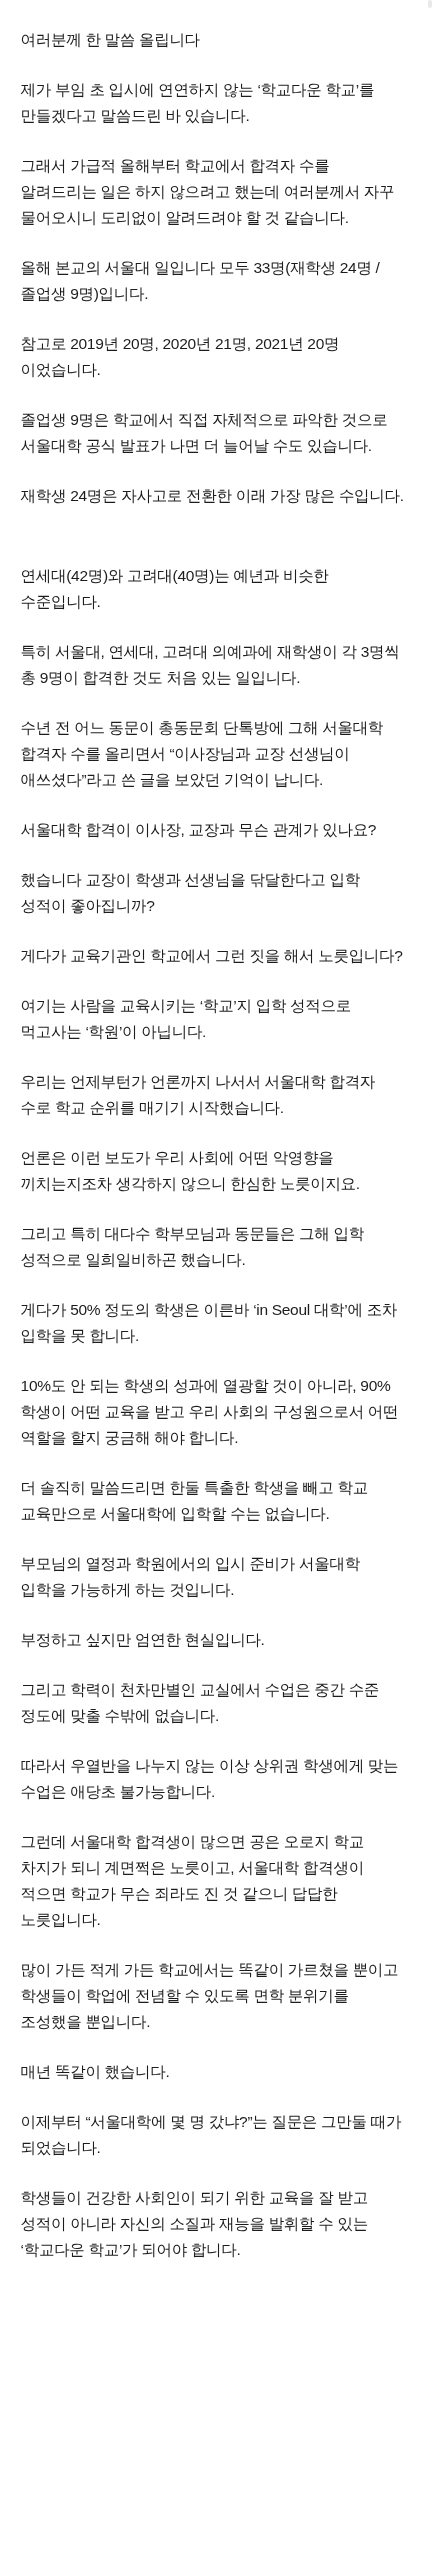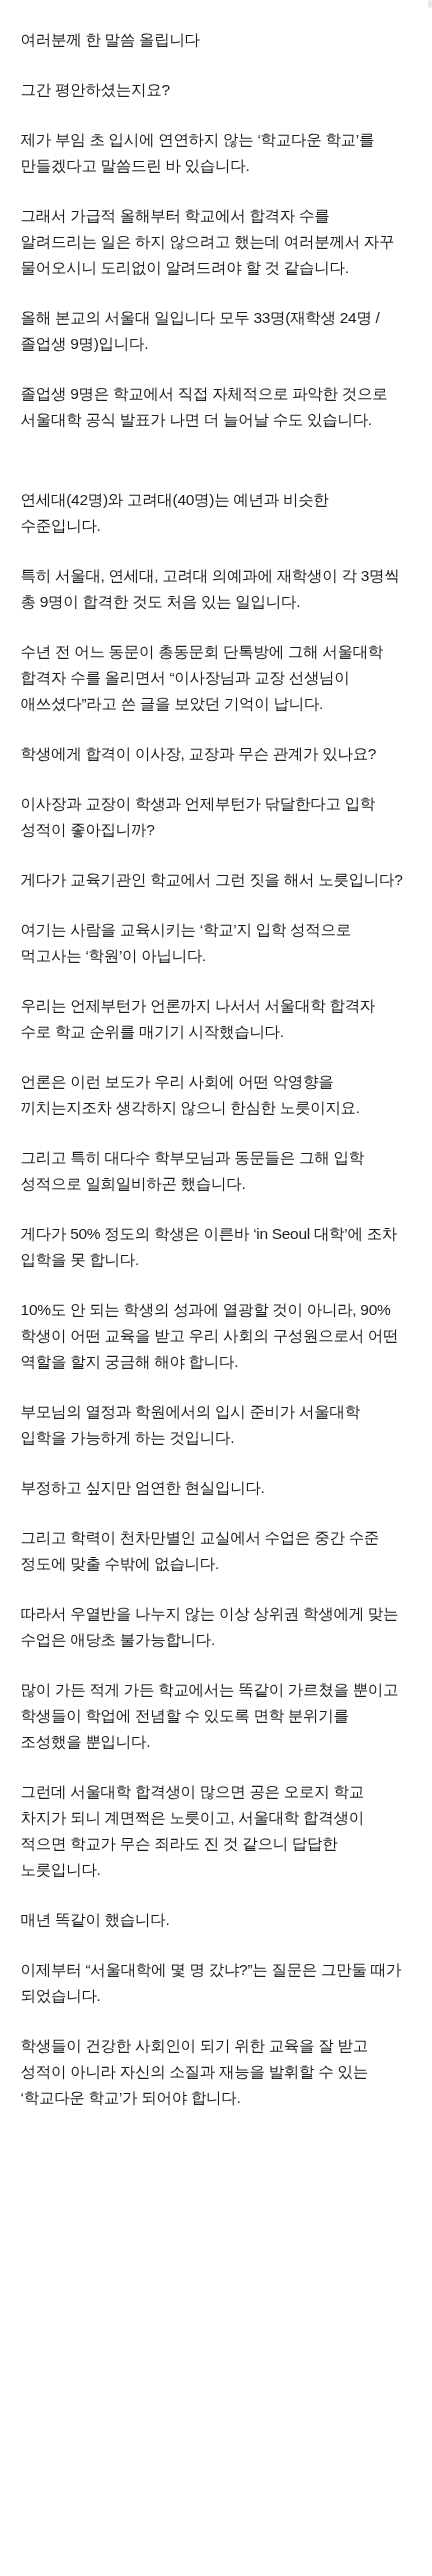--- a/index.html
+++ b/index.html
@@ -39,42 +39,44 @@
     background: #e9e9e9;
   }
 </style>
 </head>
 <body>
 
 <div class="page">
   <div class="scrollbar-thumb"></div>
   <main id="paragraphs">
       <p class="para">여러분께 한 말씀 올립니다</p>
-      <p class="para">그간 평안하셨는지요?</p>
       <p class="para">제가 부임 초 입시에 연연하지 않는 ‘학교다운 학교’를 만들겠다고 말씀드린 바 있습니다.</p>
       <p class="para">그래서 가급적 올해부터 학교에서 합격자 수를 알려드리는 일은 하지 않으려고 했는데 여러분께서 자꾸 물어오시니 도리없이 알려드려야 할 것 같습니다.</p>
       <p class="para">올해 본교의 서울대 일입니다 모두 33명(재학생 24명 / 졸업생 9명)입니다.</p>
+      <p class="para">참고로 2019년 20명, 2020년 21명, 2021년 20명 이었습니다.</p>
       <p class="para">졸업생 9명은 학교에서 직접 자체적으로 파악한 것으로 서울대학 공식 발표가 나면 더 늘어날 수도 있습니다.</p>
+      <p class="para">재학생 24명은 자사고로 전환한 이래 가장 많은 수입니다.</p>
       <p class="para gap-lg">연세대(42명)와 고려대(40명)는 예년과 비슷한 수준입니다.</p>
       <p class="para">특히 서울대, 연세대, 고려대 의예과에 재학생이 각 3명씩 총 9명이 합격한 것도 처음 있는 일입니다.</p>
       <p class="para">수년 전 어느 동문이 총동문회 단톡방에 그해 서울대학 합격자 수를 올리면서 “이사장님과 교장 선생님이 애쓰셨다”라고 쓴 글을 보았던 기억이 납니다.</p>
-      <p class="para">학생에게 합격이 이사장, 교장과 무슨 관계가 있나요?</p>
-      <p class="para">이사장과 교장이 학생과 언제부턴가 닦달한다고 입학 성적이 좋아집니까?</p>
+      <p class="para">서울대학 합격이 이사장, 교장과 무슨 관계가 있나요?</p>
+      <p class="para">했습니다 교장이 학생과 선생님을 닦달한다고 입학 성적이 좋아집니까?</p>
       <p class="para">게다가 교육기관인 학교에서 그런 짓을 해서 노릇입니다?</p>
       <p class="para">여기는 사람을 교육시키는 ‘학교’지 입학 성적으로 먹고사는 ‘학원’이 아닙니다.</p>
       <p class="para">우리는 언제부턴가 언론까지 나서서 서울대학 합격자 수로 학교 순위를 매기기 시작했습니다.</p>
       <p class="para">언론은 이런 보도가 우리 사회에 어떤 악영향을 끼치는지조차 생각하지 않으니 한심한 노릇이지요.</p>
       <p class="para">그리고 특히 대다수 학부모님과 동문들은 그해 입학 성적으로 일희일비하곤 했습니다.</p>
       <p class="para">게다가 50% 정도의 학생은 이른바 ‘in Seoul 대학’에 조차 입학을 못 합니다.</p>
       <p class="para">10%도 안 되는 학생의 성과에 열광할 것이 아니라, 90% 학생이 어떤 교육을 받고 우리 사회의 구성원으로서 어떤 역할을 할지 궁금해 해야 합니다.</p>
+      <p class="para">더 솔직히 말씀드리면 한둘 특출한 학생을 빼고 학교 교육만으로 서울대학에 입학할 수는 없습니다.</p>
       <p class="para">부모님의 열정과 학원에서의 입시 준비가 서울대학 입학을 가능하게 하는 것입니다.</p>
       <p class="para">부정하고 싶지만 엄연한 현실입니다.</p>
       <p class="para">그리고 학력이 천차만별인 교실에서 수업은 중간 수준 정도에 맞출 수밖에 없습니다.</p>
       <p class="para">따라서 우열반을 나누지 않는 이상 상위권 학생에게 맞는 수업은 애당초 불가능합니다.</p>
+      <p class="para">그런데 서울대학 합격생이 많으면 공은 오로지 학교 차지가 되니 계면쩍은 노릇이고, 서울대학 합격생이 적으면 학교가 무슨 죄라도 진 것 같으니 답답한 노릇입니다.</p>
       <p class="para">많이 가든 적게 가든 학교에서는 똑같이 가르쳤을 뿐이고 학생들이 학업에 전념할 수 있도록 면학 분위기를 조성했을 뿐입니다.</p>
-      <p class="para">그런데 서울대학 합격생이 많으면 공은 오로지 학교 차지가 되니 계면쩍은 노릇이고, 서울대학 합격생이 적으면 학교가 무슨 죄라도 진 것 같으니 답답한 노릇입니다.</p>
       <p class="para">매년 똑같이 했습니다.</p>
       <p class="para">이제부터 “서울대학에 몇 명 갔냐?”는 질문은 그만둘 때가 되었습니다.</p>
       <p class="para">학생들이 건강한 사회인이 되기 위한 교육을 잘 받고 성적이 아니라 자신의 소질과 재능을 발휘할 수 있는 ‘학교다운 학교’가 되어야 합니다.</p>
     </main>
 
 </div>
 
 
 </body></html>

